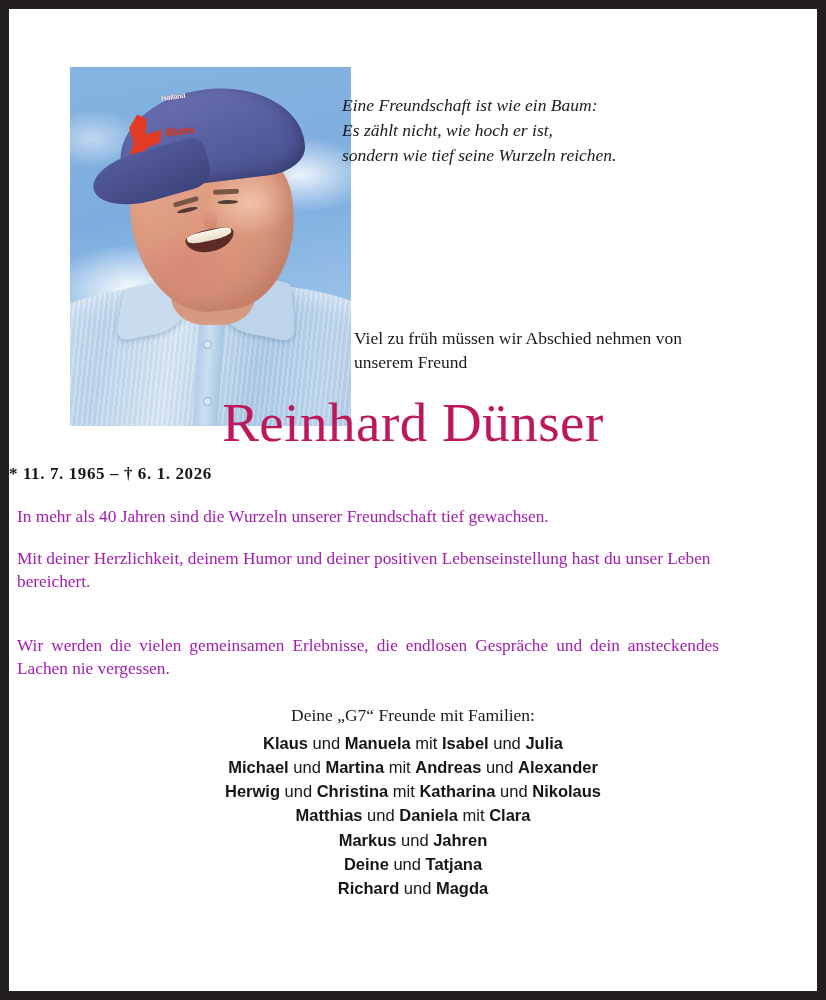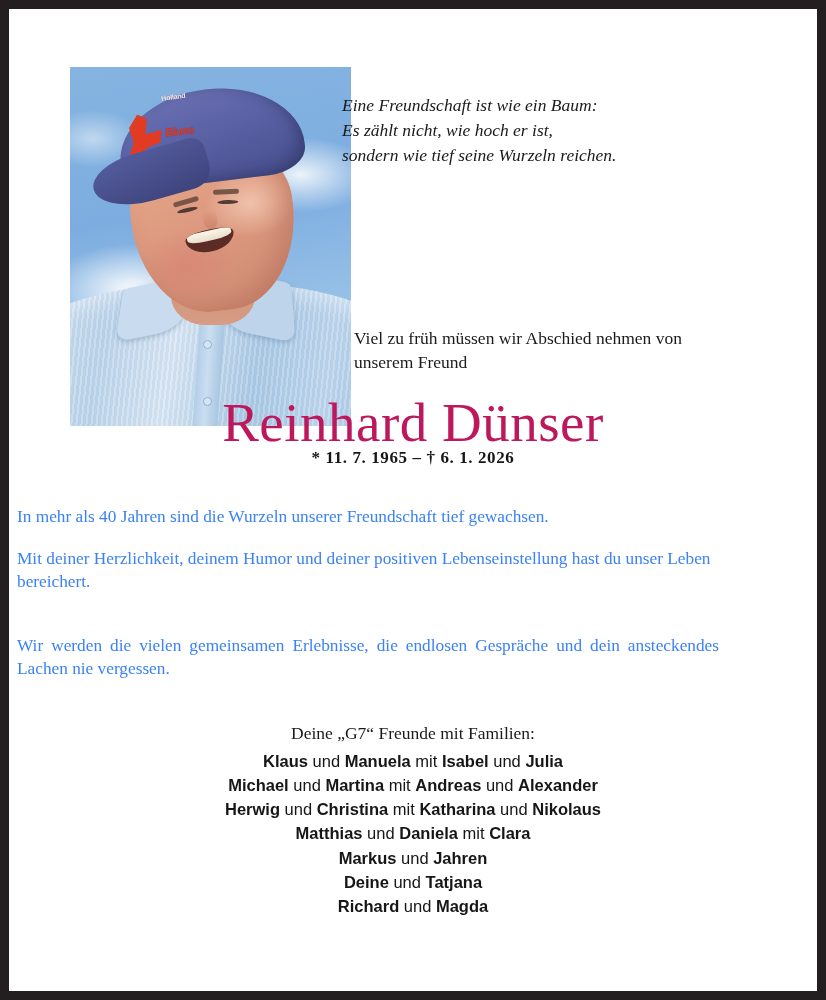--- a/index.html
+++ b/index.html
@@ -252,52 +252,51 @@
     text-align: center;
     font-size: 55px;
     line-height: 1.05;
     letter-spacing: 0.5px;
     color: #be185d;
   }
   .dates {
     position: absolute;
     left: 0;
     right: 0;
-    top: 439px;
-    text-align: center;
+    top: 455px;
     font-size: 17px;
     font-weight: bold;
     letter-spacing: 0.6px;
     color: #161616;
   }
 
   
   .body-text {
     position: absolute;
     left: 8px;
     top: 496px;
     width: 702px;
     font-size: 17.3px;
     line-height: 1.34;
-    color: #3b82f6;
+    color: #a21caf;
   }
   .body-text p {
     margin: 0 0 19px 0;
   }
   .body-text p.justify {
     text-align: justify;
     margin-top: 40px;
   }
 
   
   .friends {
     position: absolute;
     left: 0;
     right: 0;
-    top: 711px;
+    top: 693px;
     text-align: center;
   }
   .friends-title {
     font-size: 17.5px;
     line-height: 1.5;
     color: #1a1a1a;
     margin-bottom: 3px;
   }
   .friends-list {
     font-family: "Liberation Sans", sans-serif;

